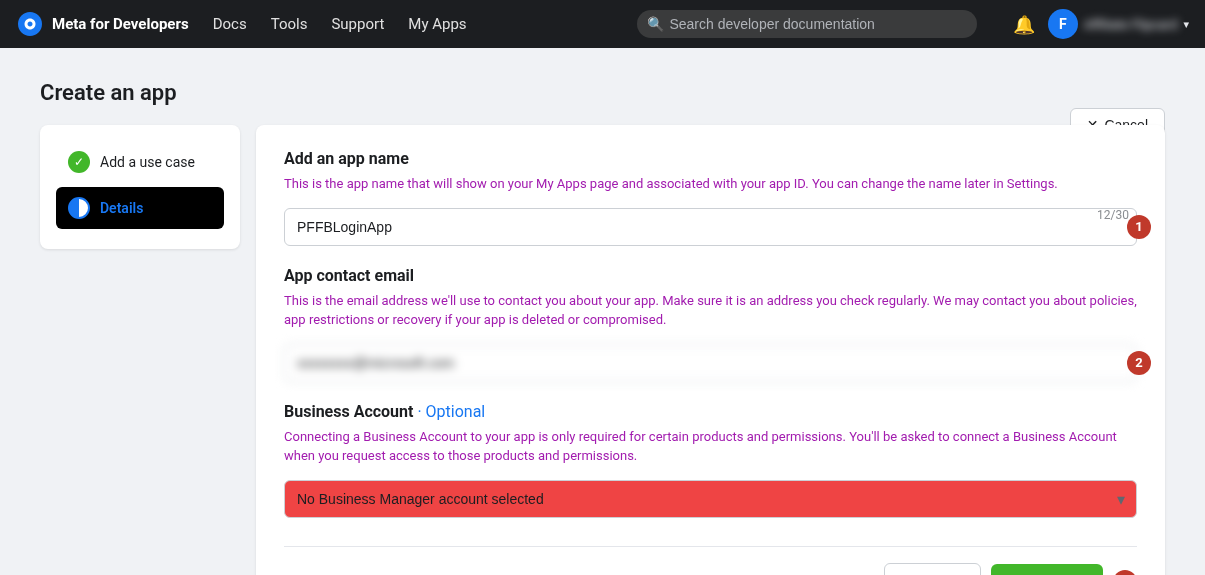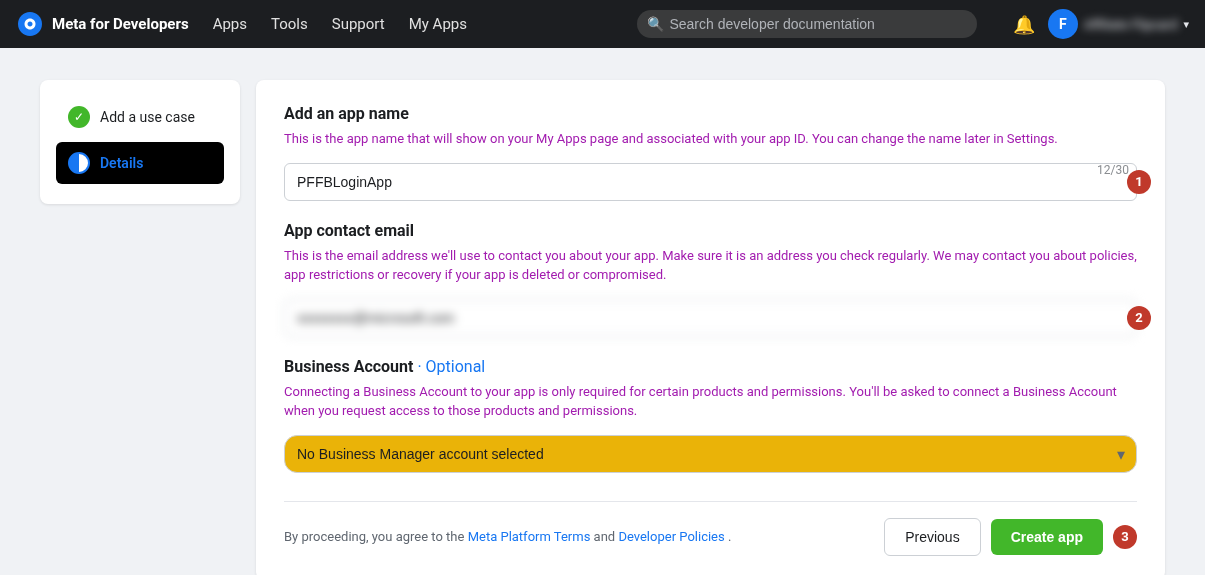--- a/index.html
+++ b/index.html
@@ -252,26 +252,26 @@
       font-weight: 400;
       font-size: 16px;
     }
     .select-wrapper {
       position: relative;
       margin-top: 12px;
     }
     .select-input {
       width: 100%;
       border: 1px solid #ccd0d5;
-      border-radius: 13px;
+      border-radius: 6px;
       padding: 10px 40px 10px 12px;
       font-size: 14px;
       color: #1c1e21;
       appearance: none;
-      background: #eab308;
+      background: #ef4444;
       cursor: pointer;
       outline: none;
     }
     .select-arrow {
       position: absolute;
       right: 12px;
       top: 50%;
       transform: translateY(-50%);
       color: #606770;
       pointer-events: none;
@@ -338,39 +338,40 @@
 
 <nav class="navbar">
   <div class="navbar-brand">
     <svg class="meta-logo" viewBox="0 0 28 28">
       <path d="M14 2C7.373 2 2 7.373 2 14s5.373 12 12 12 12-5.373 12-12S20.627 2 14 2z" fill="#1877f2"></path>
       <path d="M19.5 14c0-3.038-2.462-5.5-5.5-5.5S8.5 10.962 8.5 14s2.462 5.5 5.5 5.5 5.5-2.462 5.5-5.5z" fill="white"></path>
       <path d="M14 11.5c-1.38 0-2.5 1.12-2.5 2.5s1.12 2.5 2.5 2.5 2.5-1.12 2.5-2.5-1.12-2.5-2.5-2.5z" fill="#1877f2"></path>
     </svg>
     <span>Meta for Developers</span>
   </div>
-  <a class="navbar-link">Apps</a>
+  <a class="navbar-link">Docs</a>
   <a class="navbar-link">Tools</a>
   <a class="navbar-link">Support</a>
   <a class="navbar-link">My Apps</a>
   <div class="search-bar">
     <span class="search-icon-nav">🔍</span>
     <input type="text" placeholder="Search developer documentation" style="">
   </div>
   <div class="navbar-right">
     <span class="bell-icon">🔔</span>
     <div class="avatar-area">
       <div class="avatar-circle">F</div>
       <span class="avatar-name">Affiliate Flipcard</span>
       <span class="chevron-down">▾</span>
     </div>
   </div>
 </nav>
 
 <div class="page-content" style="position:relative;">
+  <h1 class="page-title">Create an app</h1>
   <button class="cancel-btn">
     <span>✕</span>
     <span>Cancel</span>
   </button>
 
   <div class="main-layout">
 
     <div class="sidebar">
       <div class="sidebar-item completed">
         <div class="check-circle">✓</div>

